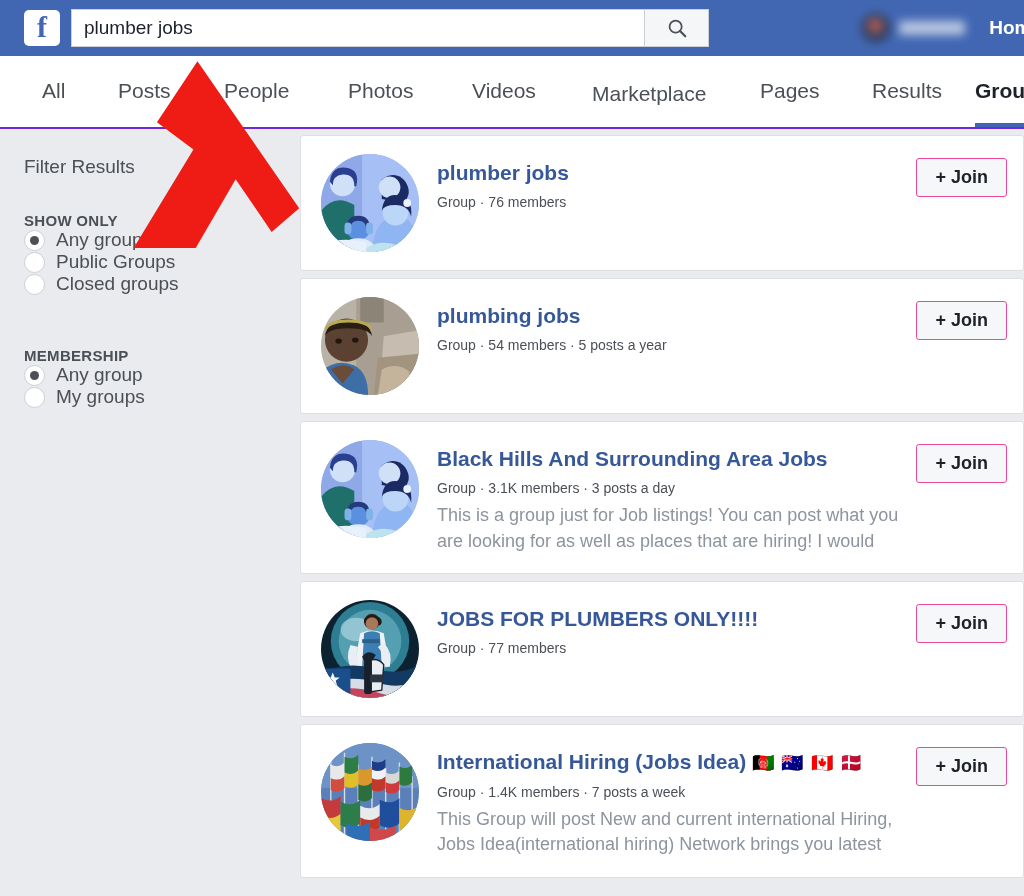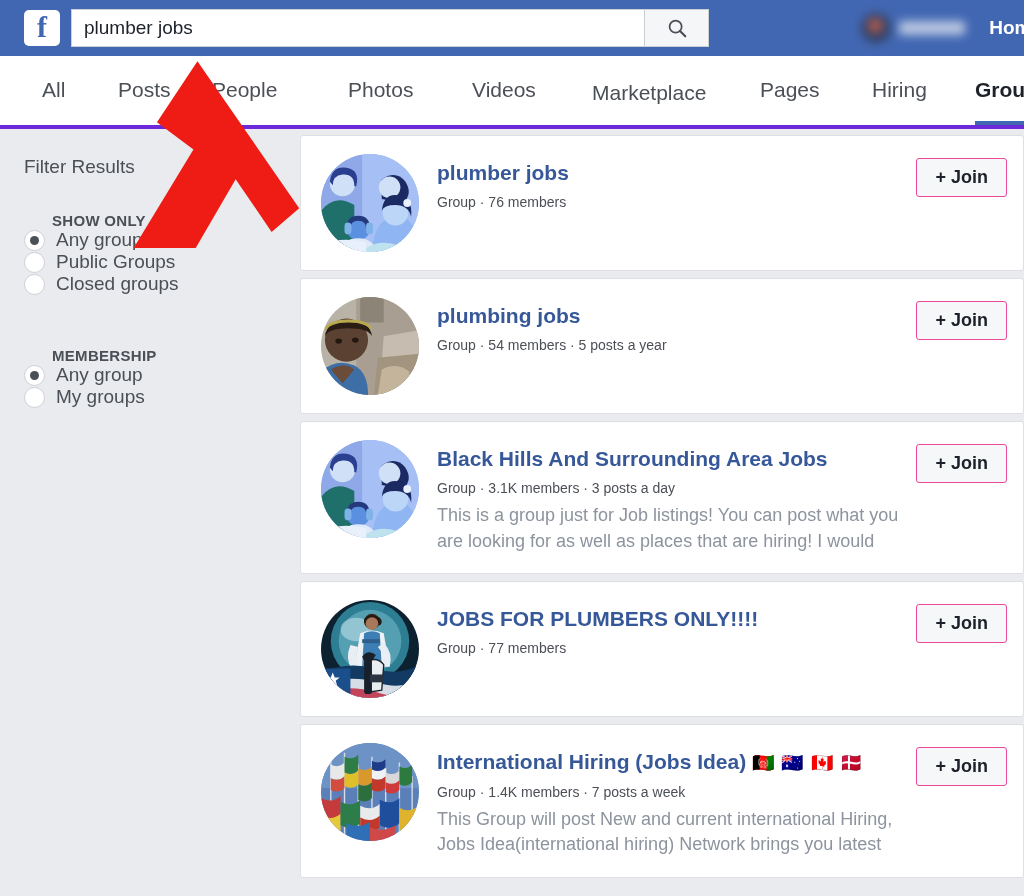--- a/index.html
+++ b/index.html
@@ -57,21 +57,21 @@
     background: #cdd7ea;
   }
   .home-link {
     color: #fff; font-size: 19px; font-weight: bold; margin-left: 16px;
     margin-right: -18px; white-space: nowrap; cursor: pointer;
   }
 
   
   .navbar {
     position: absolute; top: 56px; left: 0; width: 1024px; height: 73px;
-    background: #fff; border-bottom: 4px solid #6d28d9;
+    background: #fff; border-bottom: 2px solid #6d28d9;
     display: flex; align-items: center;
   }
   .tab {
     font-size: 21px; color: #4b4f56; padding: 0 0 2px 0; cursor: pointer;
     white-space: nowrap; position: relative; height: 100%;
     display: flex; align-items: center;
   }
   .tab.active { color: #1d2129; font-weight: bold; }
   .tab.active::after {
     content: ""; position: absolute; left: 0; right: -30px; bottom: 0;
@@ -79,21 +79,21 @@
   }
 
   
   .sidebar {
     position: absolute; top: 129px; left: 0; width: 300px; bottom: 0;
     background: #e9ebee; padding: 27px 0 0 24px;
   }
   .filter-title { font-size: 19px; color: #4b4f56; font-weight: normal; }
   .group-head {
     margin-top: 34px; font-size: 15px; font-weight: bold; color: #4b4f56;
-    letter-spacing: .3px; text-transform: uppercase; margin-left: 28px;
+    letter-spacing: .3px; text-transform: uppercase;
   }
   .radio-row {
     display: flex; align-items: center; gap: 11px; 
     cursor: pointer;
   }
   .radio {
     width: 21px; height: 21px; border-radius: 50%; background: #fff;
     border: 1px solid #ccd0d5; flex: none; position: relative;
   }
   .radio.checked::after {
@@ -172,37 +172,37 @@
     </div>
   </div>
 
   <div class="navbar" id="navbar">
       <div class="tab" style="position: absolute; left: 42px;">
         <span>All</span>
       </div>
       <div class="tab" style="position: absolute; left: 118px;">
         <span>Posts</span>
       </div>
-      <div class="tab" style="position: absolute; left: 212px;">
+      <div class="tab" style="position: absolute; left: 224px;">
         <span>People</span>
       </div>
       <div class="tab" style="position: absolute; left: 348px;">
         <span>Photos</span>
       </div>
       <div class="tab" style="position: absolute; left: 472px;">
         <span>Videos</span>
       </div>
       <div class="tab" style="position: absolute; left: 592px; margin-top: 6px;">
         <span>Marketplace</span>
       </div>
       <div class="tab" style="position: absolute; left: 760px;">
         <span>Pages</span>
       </div>
       <div class="tab" style="position: absolute; left: 872px;">
-        <span>Hiring</span>
+        <span>Results</span>
       </div>
       <div class="tab active" style="position: absolute; left: 975px;">
         <span>Groups</span>
       </div>
     </div>
 
   <div class="sidebar">
     <div class="filter-title">Filter Results</div>
     <div id="filter-sections">
         <div class="group-head">SHOW ONLY</div>

